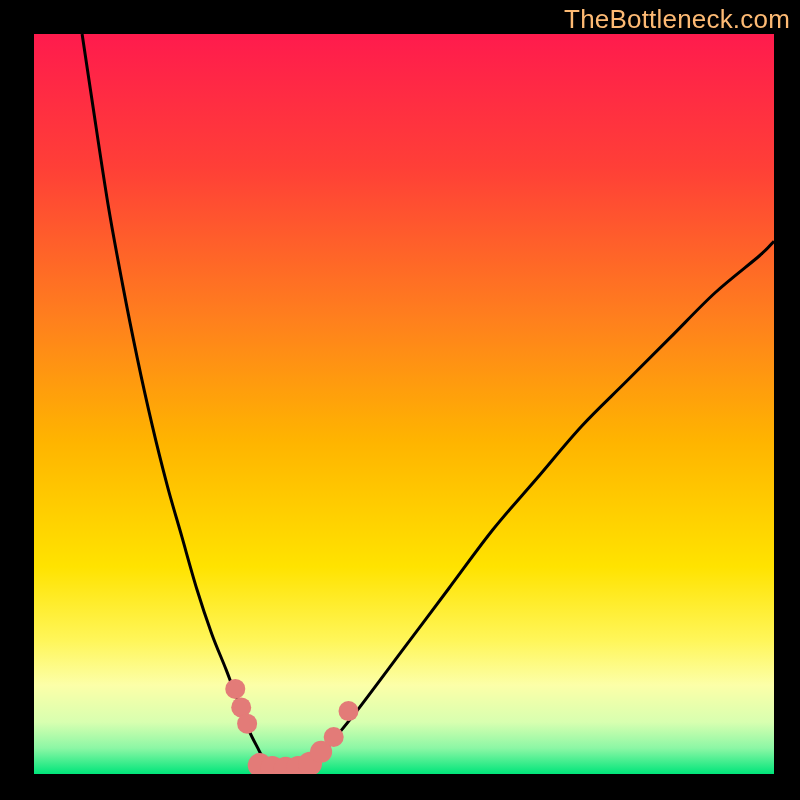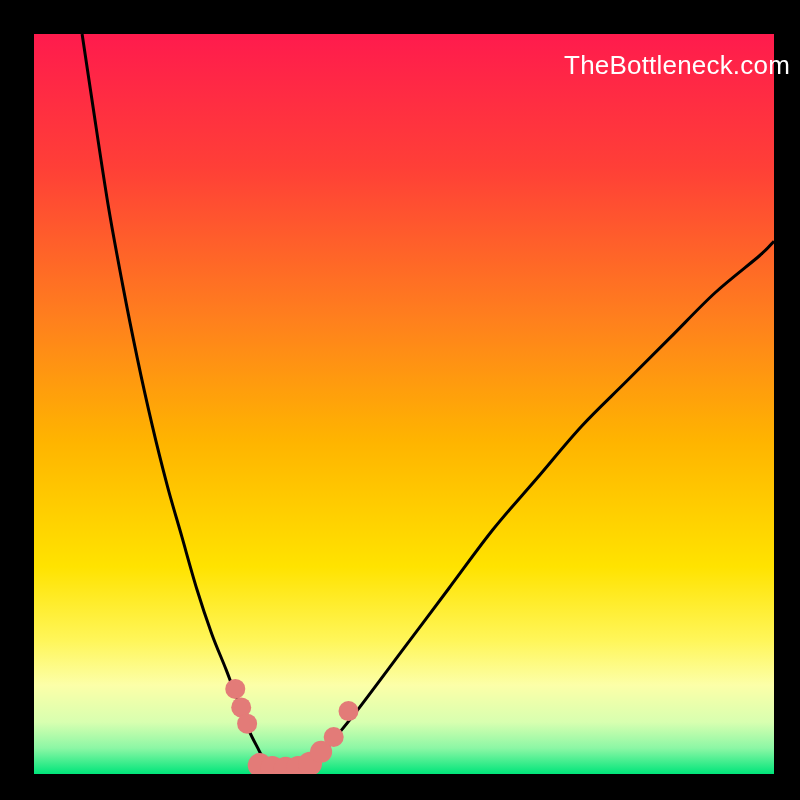--- a/index.html
+++ b/index.html
@@ -16,26 +16,25 @@
     top: 0;
     left: 0;
     width: 800px;
     height: 800px;
     background: #000;
   }
   .watermark {
     position: absolute;
     top: 4px;
     right: 10px;
-    color: #ffffff;
+    color: #fdba74;
     font-size: 26px;
     font-weight: 400;
     letter-spacing: 0.2px;
     z-index: 3;
-    margin-top: 46px;
   }
   svg.plot {
     position: absolute;
     top: 0;
     left: 0;
     z-index: 1;
   }
 </style>
 </head>
 <body>

